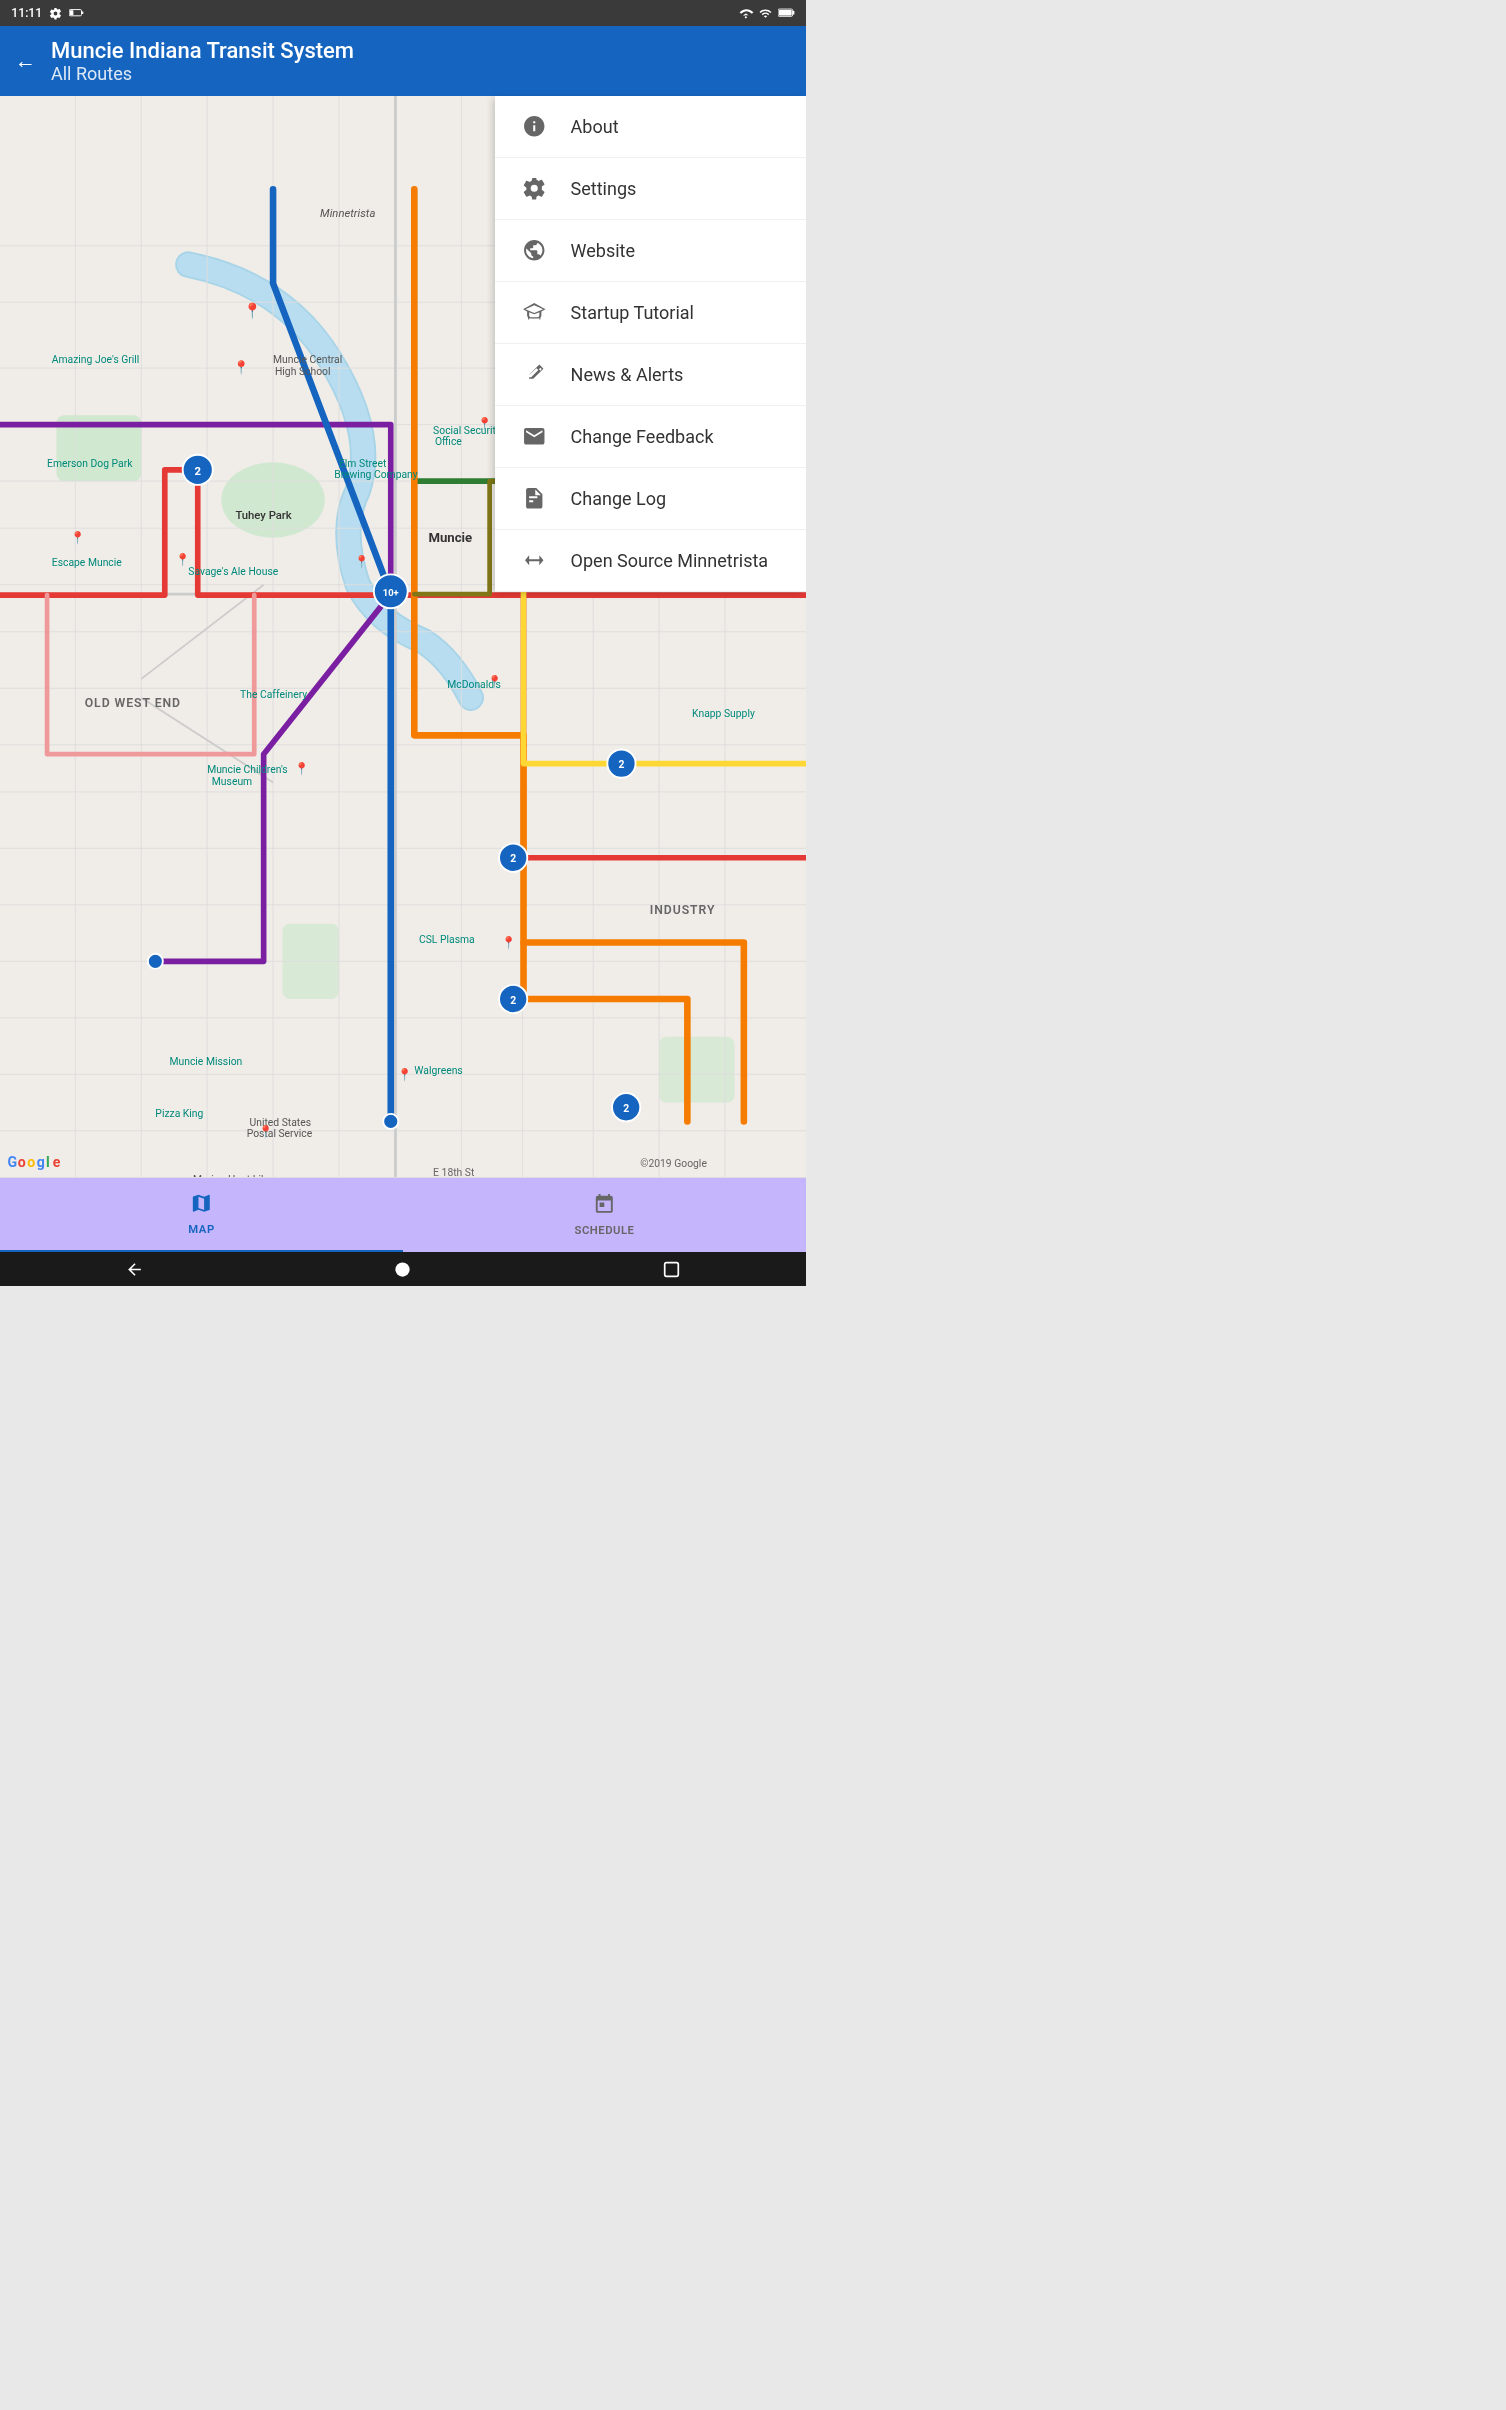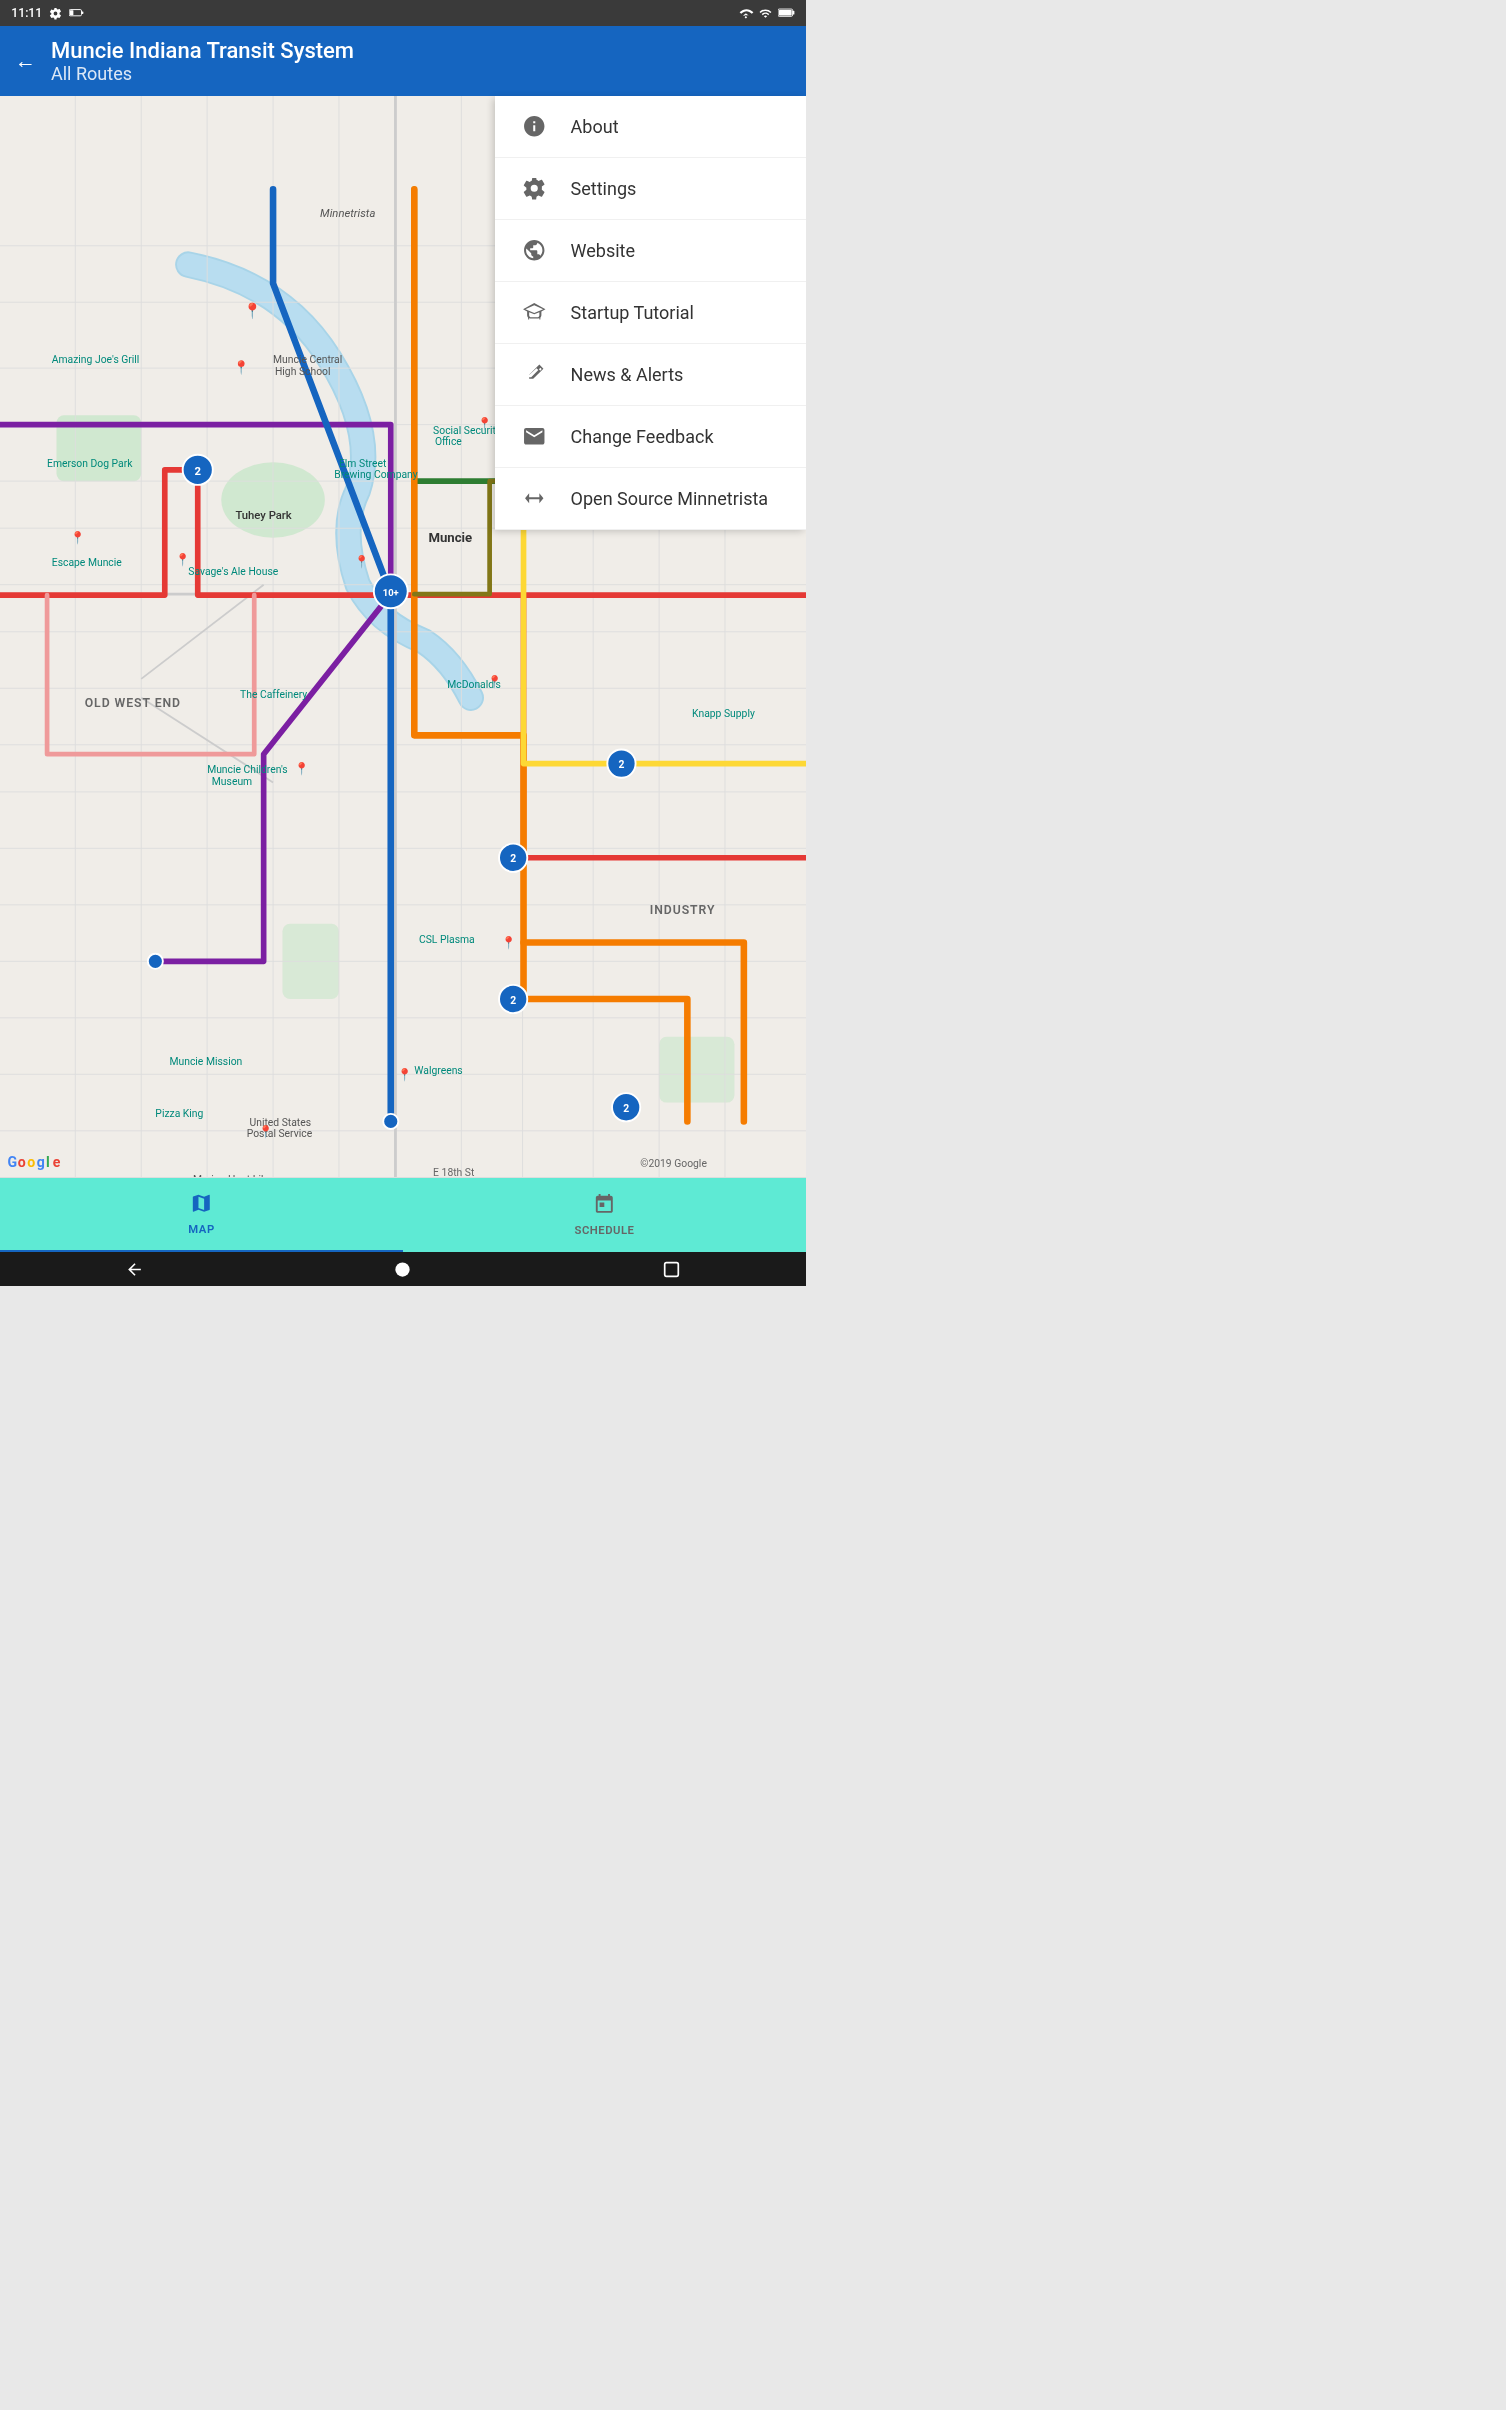--- a/index.html
+++ b/index.html
@@ -117,21 +117,21 @@
       color: #333;
     }
 
     
     .bottom-nav {
       position: absolute;
       bottom: 34px;
       left: 0;
       width: 100%;
       height: 75px;
-      background: #5eead4;
+      background: #c4b5fd;
       display: flex;
       border-top: 0.9px solid #ddd;
       z-index: 50;
     }
     .nav-item {
       flex: 1;
       display: flex;
       flex-direction: column;
       align-items: center;
       justify-content: center;
@@ -416,20 +416,28 @@
 
   <div class="menu-item">
     <div class="menu-icon">
       <svg width="24.5" height="24.5" viewBox="0 0 24 24" fill="#666">
         <path d="M20 4H4c-1.1 0-2 .9-2 2v12c0 1.1.9 2 2 2h16c1.1 0 2-.9 2-2V6c0-1.1-.9-2-2-2zm0 4l-8 5-8-5V6l8 5 8-5v2z"></path>
       </svg>
     </div>
     <span class="menu-label">Change Feedback</span>
   </div>
 
+  <div class="menu-item">
+    <div class="menu-icon">
+      <svg width="24.5" height="24.5" viewBox="0 0 24 24" fill="#666">
+        <path d="M14 2H6c-1.1 0-2 .9-2 2v16c0 1.1.9 2 2 2h12c1.1 0 2-.9 2-2V8l-6-6zm-1 7V3.5L18.5 9H13zm-2 7H7v-2h4v2zm4-4H7v-2h8v2z"></path>
+      </svg>
+    </div>
+    <span class="menu-label">Change Log</span>
+  </div>
 
   <div class="menu-item">
     <div class="menu-icon">
       <svg width="24.5" height="24.5" viewBox="0 0 24 24" fill="#666">
         <path d="M17 11H7V7l-4 5 4 5v-4h10v4l4-5-4-5z"></path>
       </svg>
     </div>
     <span class="menu-label">Open Source Minnetrista</span>
   </div>
 </div>

